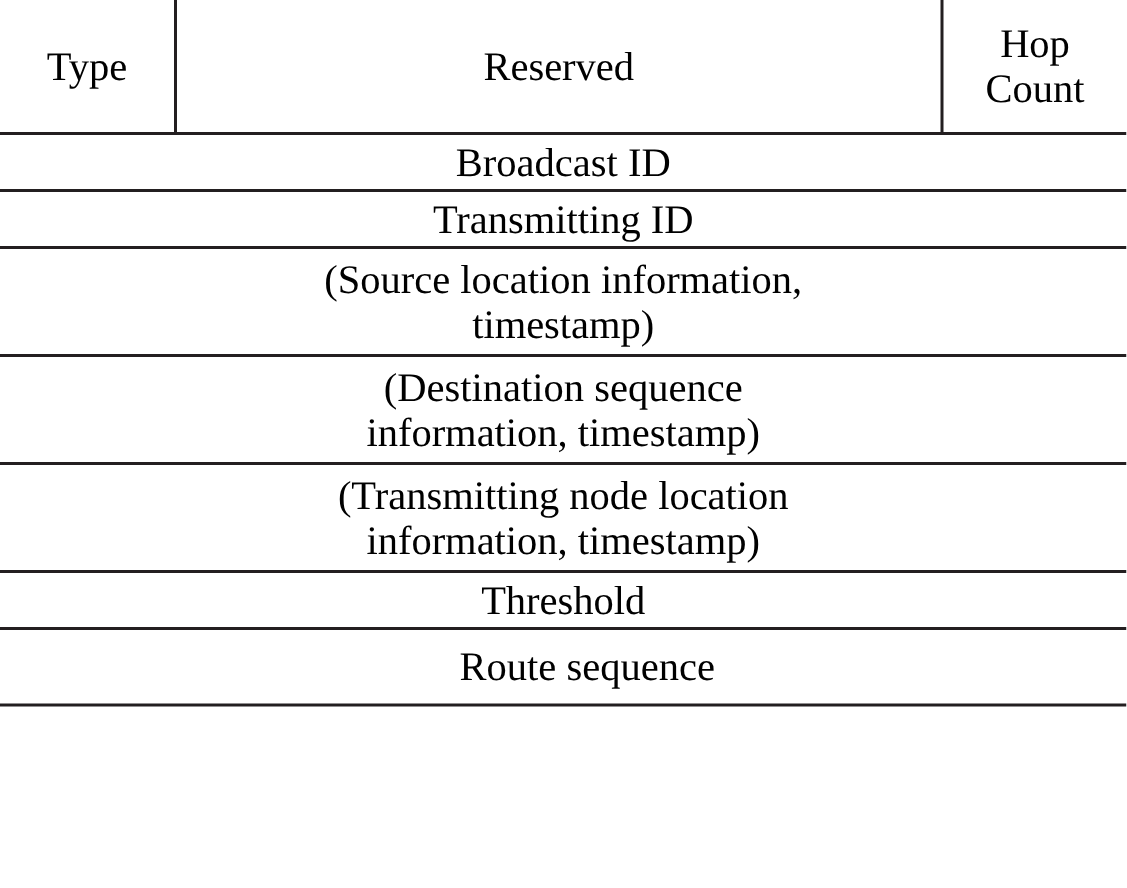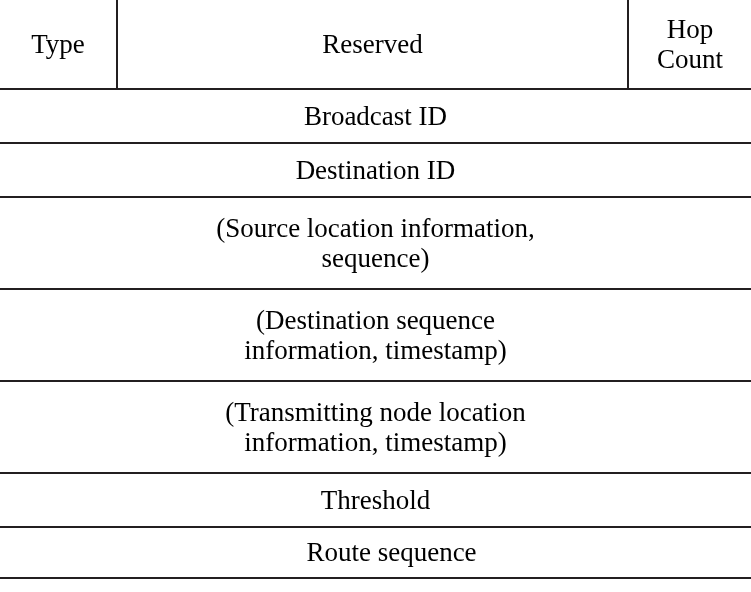--- a/index.html
+++ b/index.html
@@ -66,24 +66,24 @@
   .cell-hop .stack {
     display: block;
   }
 
   .full {
     flex: 1 1 auto;
     width: 100%;
   }
 
   .h-single {
-    height: 52px;
+    height: 36px;
   }
   .h-double {
-    height: 90px;
+    height: 70px;
   }
   .h-last {
     height: 49px;
   }
 
   .two-line {
     display: block;
   }
   .two-line span {
     display: block;
@@ -104,28 +104,28 @@
       </span>
     </div>
   </div>
 
   <div class="row">
     <div class="cell full h-single">Broadcast ID</div>
   </div>
 
 
   <div class="row">
-    <div class="cell full h-single">Destination ID</div>
+    <div class="cell full h-single">Transmitting ID</div>
   </div>
 
   <div class="row">
     <div class="cell full h-double">
       <span class="two-line">
         <span>(Source location information,</span>
-        <span>sequence)</span>
+        <span>timestamp)</span>
       </span>
     </div>
   </div>
 
   <div class="row">
     <div class="cell full h-double">
       <span class="two-line">
         <span>(Destination sequence</span>
         <span>information, timestamp)</span>
       </span>

